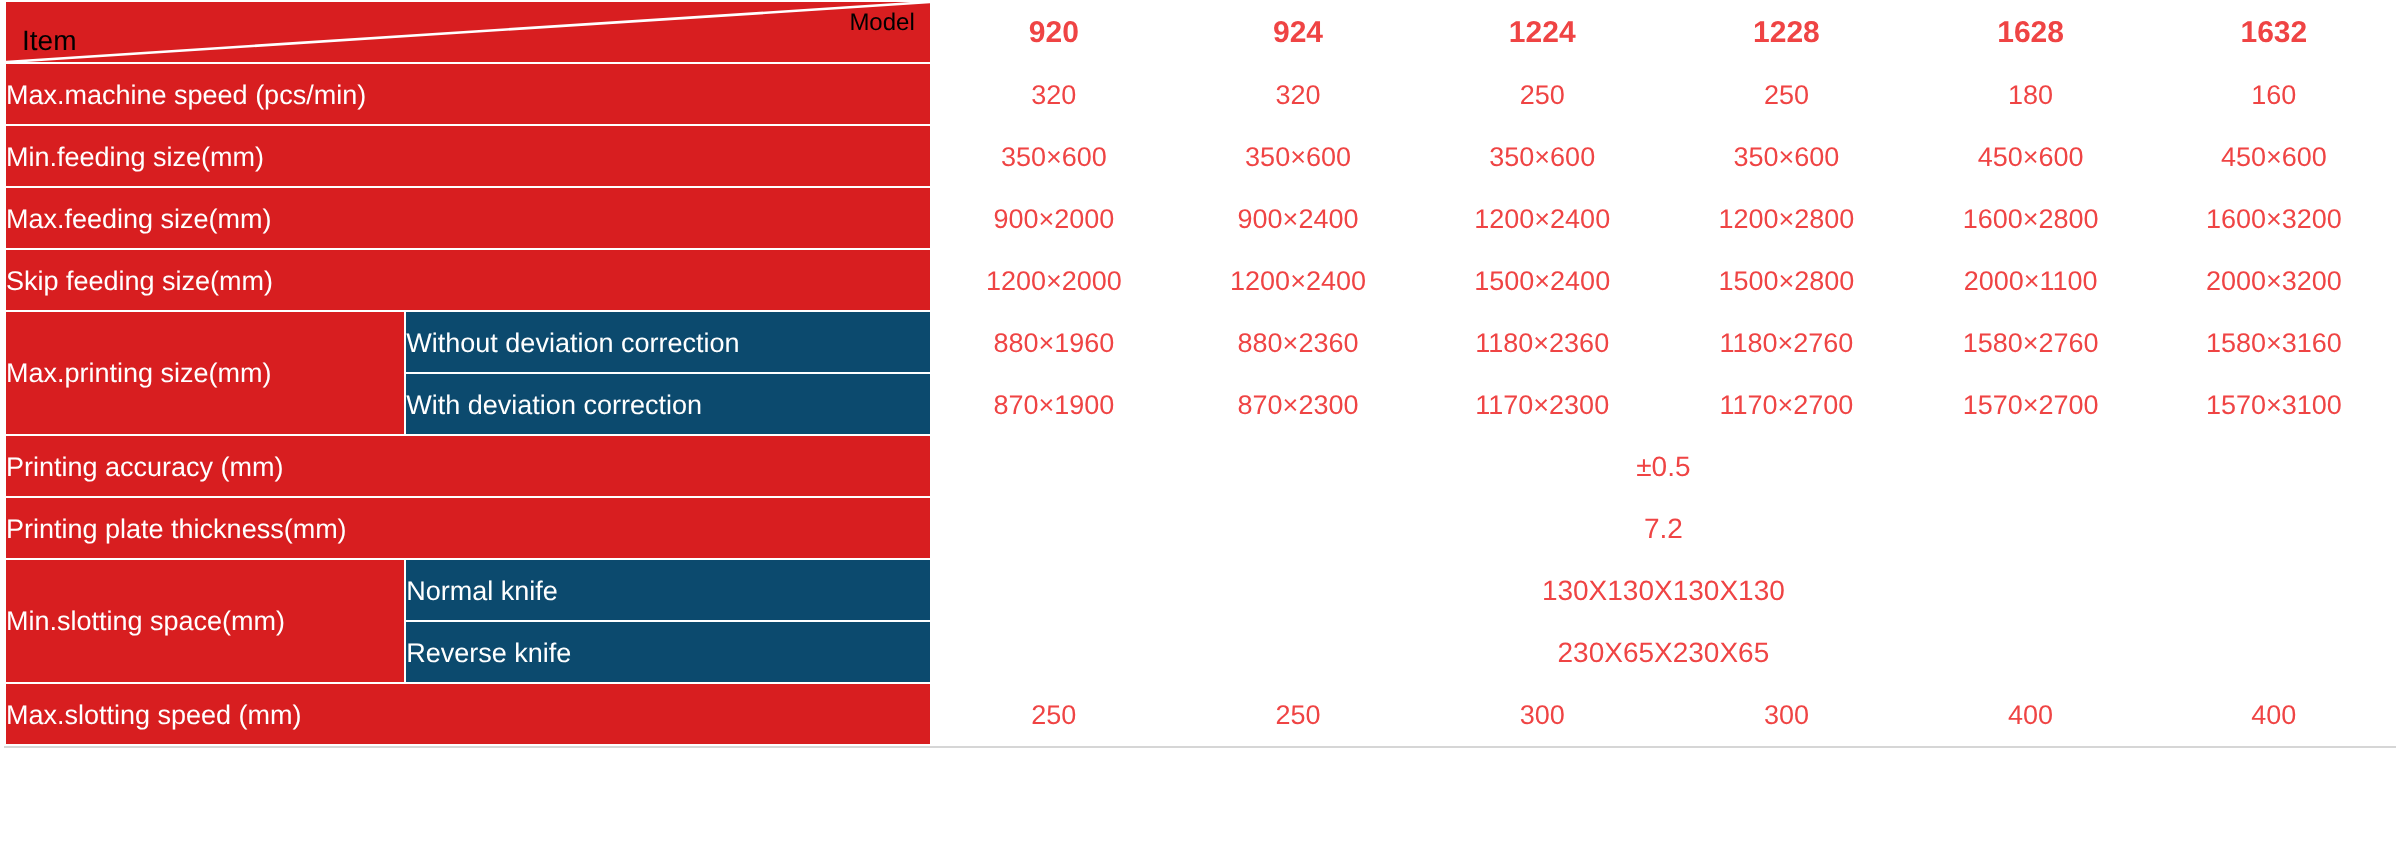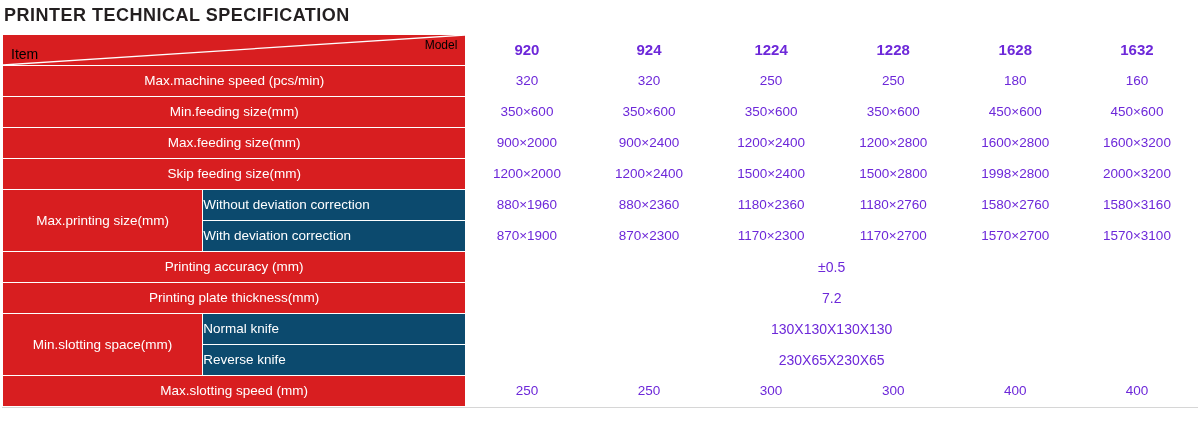--- a/index.html
+++ b/index.html
@@ -39,35 +39,35 @@
     font-size: 13.5px;
     vertical-align: middle;
     padding: 0;
     height: 30px;
   }
   
   .lbl {
     background: #d81e20;
     color: #ffffff;
     padding-left: 8px;
-    text-align: center;
+    text-align: left;
     font-size: 14px;
     border-color: #ffffff;
   }
   .lbl-sub {
     background: #0c4a6e;
     color: #ffffff;
     padding-left: 8px;
     text-align: left;
     font-size: 13.5px;
   }
   
   .val {
     background: #ffffff;
-    color: #6d28d9;
+    color: #ef4444;
     text-align: center;
     border: 1px solid #d6d6d6;
     font-size: 13.5px;
   }
   .val.model {
     font-weight: bold;
     font-size: 15px;
   }
   .val.wide {
     font-size: 14px;
@@ -104,21 +104,20 @@
     margin-left: 2px;
     height: 1px;
     background: #d6d6d6;
   }
 </style>
 </head>
 <body>
 
 <div class="page">
 
-  <div class="page-title">PRINTER TECHNICAL SPECIFICATION</div>
 
   <table class="spec">
     <colgroup>
       <col style="width:200px">
       <col style="width:263px">
       <col style="width:122px">
       <col style="width:122px">
       <col style="width:122px">
       <col style="width:122px">
       <col style="width:122px">
@@ -171,21 +170,21 @@
         <td class="val">1600×2800</td>
         <td class="val">1600×3200</td>
       </tr>
 
       <tr>
         <td class="lbl" colspan="2">Skip feeding size(mm)</td>
         <td class="val">1200×2000</td>
         <td class="val">1200×2400</td>
         <td class="val">1500×2400</td>
         <td class="val">1500×2800</td>
-        <td class="val">1998×2800</td>
+        <td class="val">2000×1100</td>
         <td class="val">2000×3200</td>
       </tr>
 
       <tr>
         <td class="lbl" rowspan="2">Max.printing size(mm)</td>
         <td class="lbl-sub">Without deviation correction</td>
         <td class="val">880×1960</td>
         <td class="val">880×2360</td>
         <td class="val">1180×2360</td>
         <td class="val">1180×2760</td>

